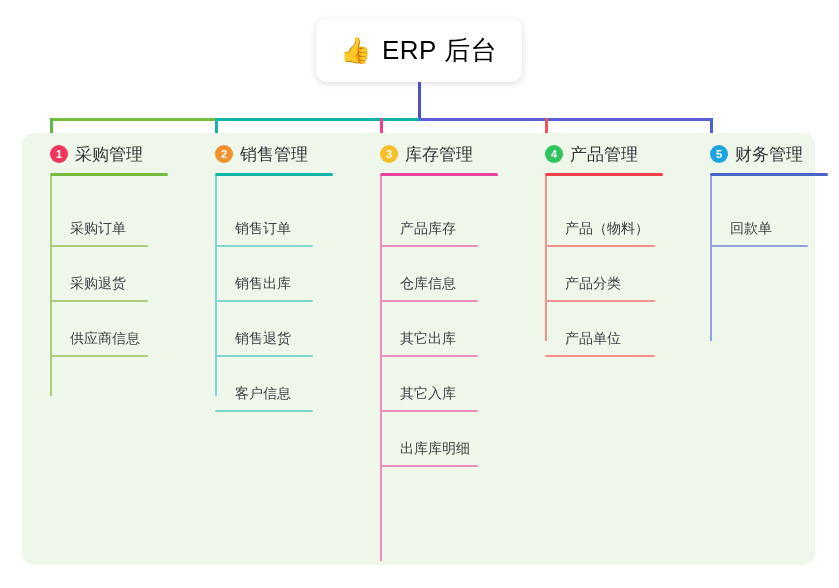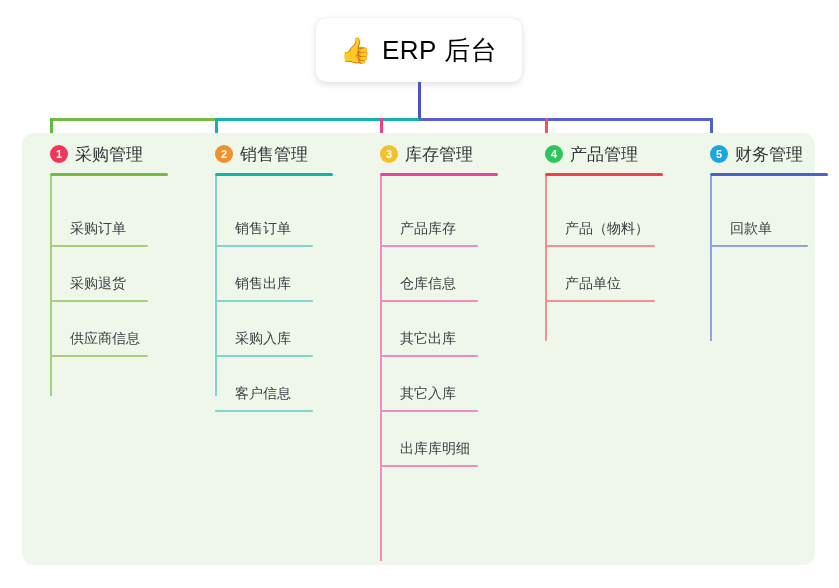--- a/index.html
+++ b/index.html
@@ -192,21 +192,21 @@
           <div class="items">
             <div class="item">
               <span class="item-label">销售订单</span>
               <div class="item-rule" style="background: rgb(127, 214, 206); width: 98px;"></div>
             </div>
             <div class="item">
               <span class="item-label">销售出库</span>
               <div class="item-rule" style="background: rgb(127, 214, 206); width: 98px;"></div>
             </div>
             <div class="item">
-              <span class="item-label">采购入库</span>
+              <span class="item-label">销售退货</span>
               <div class="item-rule" style="background: rgb(127, 214, 206); width: 98px;"></div>
             </div>
             <div class="item">
               <span class="item-label">客户信息</span>
               <div class="item-rule" style="background: rgb(127, 214, 206); width: 98px;"></div>
             </div>
           </div>
         </div>
       </div>
       <div class="column" style="left: 366px;">
@@ -248,20 +248,24 @@
         </div>
         <div class="header-rule" style="background: rgb(240, 64, 74); width: 118px; margin-left: 14px;"></div>
         <div class="branch">
           <div class="spine" style="background: rgb(244, 144, 141); height: 165px;"></div>
           <div class="items">
             <div class="item">
               <span class="item-label">产品（物料）</span>
               <div class="item-rule" style="background: rgb(244, 144, 141); width: 110px;"></div>
             </div>
             <div class="item">
+              <span class="item-label">产品分类</span>
+              <div class="item-rule" style="background: rgb(244, 144, 141); width: 110px;"></div>
+            </div>
+            <div class="item">
               <span class="item-label">产品单位</span>
               <div class="item-rule" style="background: rgb(244, 144, 141); width: 110px;"></div>
             </div>
           </div>
         </div>
       </div>
       <div class="column" style="left: 696px;">
         <div class="col-header">
           <span class="badge" style="background: rgb(27, 165, 224);">5</span>
           <span class="col-title">财务管理</span>

